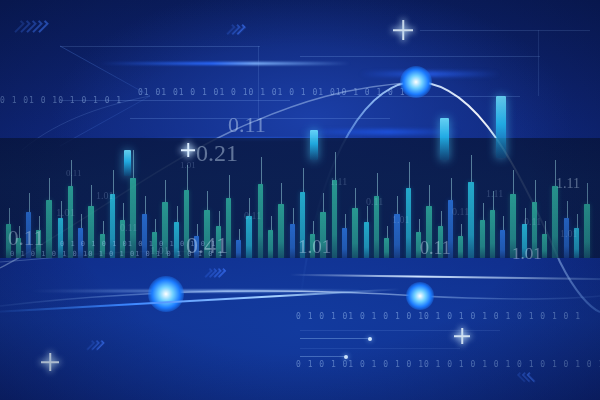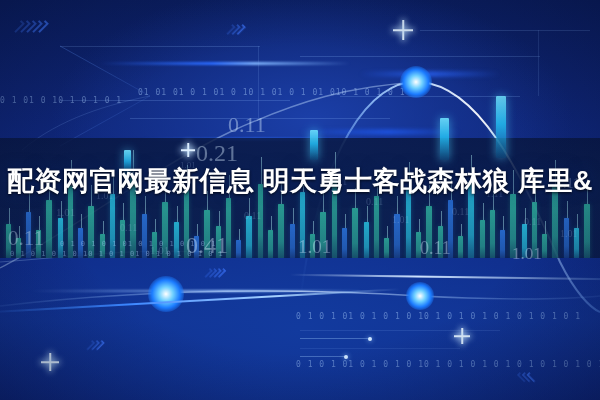--- a/index.html
+++ b/index.html
@@ -387,16 +387,15 @@
   <div class="dotline" style="left:300px; top:338px; width:70px;">
       <i></i>
     </div>
   <div class="dotline" style="left:300px; top:356px; width:46px;">
       <i></i>
     </div>
 
   <div class="vignette"></div>
 
   <div class="headline">
-    <span class="l1">配资网官网最新信息 明天勇士客战森林狼 库里&amp;</span>
   </div>
 
 </div>
 
 </body></html>

